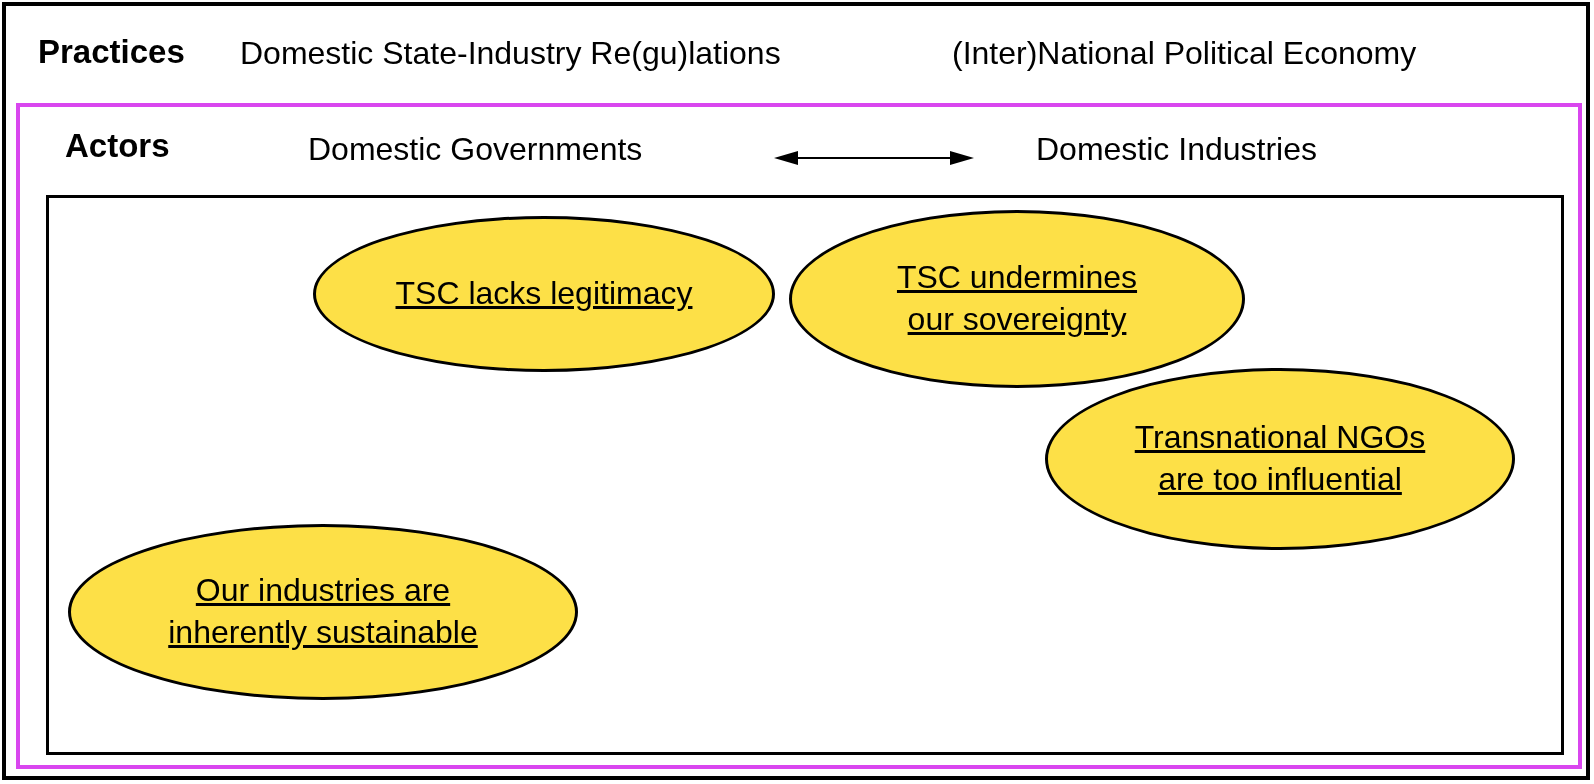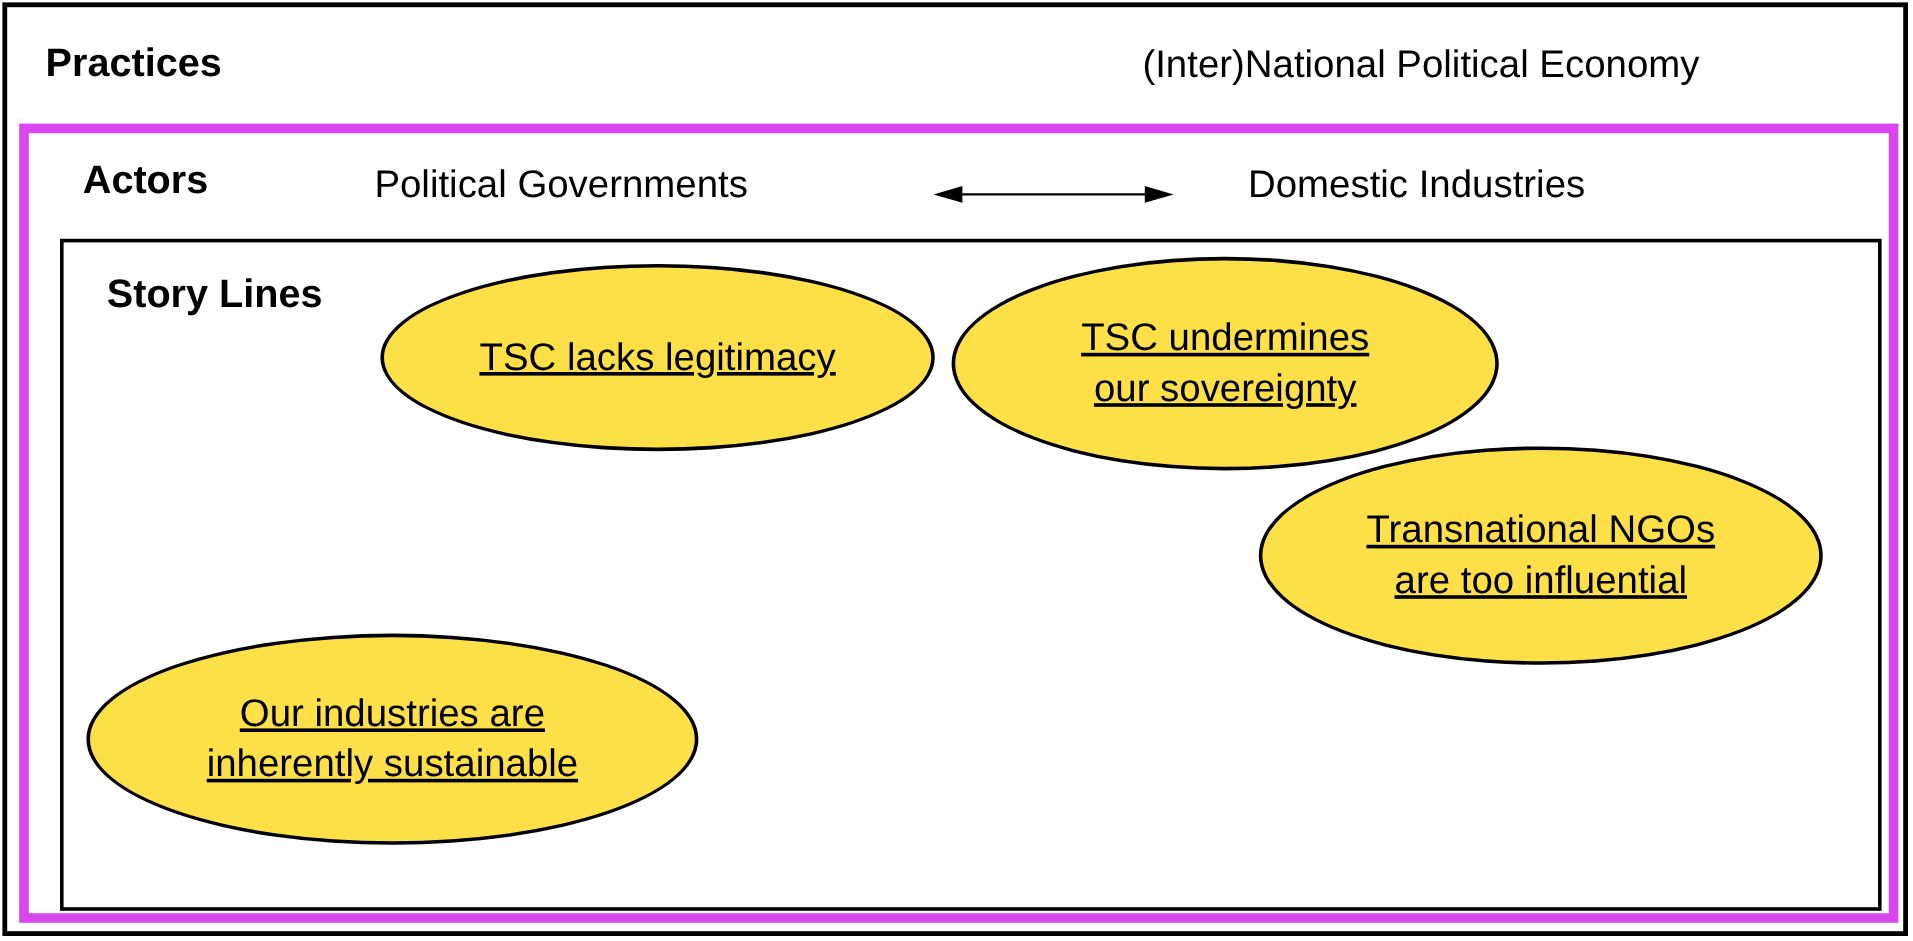--- a/index.html
+++ b/index.html
@@ -19,21 +19,21 @@
     padding-left: 24px;
   }
   #outer-box {
     left: 2px; top: 2px;
     width: 1588px; height: 778px;
     border: 4px solid #000000;
   }
   #middle-box {
     left: 10px; top: 97px;
     width: 1566px; height: 666px;
-    border: 8px solid #d946ef;
+    border: 4px solid #d946ef;
   }
   #inner-box {
     left: 26px; top: 88px;
     width: 1518px; height: 560px;
     border: 3px solid #000000;
   }
   .layer-label {
     position: absolute;
     font-weight: 700;
     font-size: 33px;
@@ -64,42 +64,42 @@
     text-decoration: underline;
   }
 </style>
 </head>
 <body>
 
 <div class="box" id="outer-box">
 
   <div class="layer-label" style="left:32px; top:27px;">Practices</div>
 
+  <div class="row-text" style="left:234px; top:29px;">Domestic State-Industry Re(gu)lations</div>
 
   <div class="row-text" style="left:946px; top:29px;">(Inter)National Political Economy</div>
 
   <div class="box" id="middle-box">
 
     <div class="layer-label" style="left:45px; top:20px;">Actors</div>
 
-    <div class="row-text" style="left:288px; top:24px;">Political Governments</div>
+    <div class="row-text" style="left:288px; top:24px;">Domestic Governments</div>
 
     <div class="arrow-wrap" style="left:752px; top:40px;">
       <svg width="204" height="22" viewBox="0 0 204 22" xmlns="http://www.w3.org/2000/svg">
         <line x1="16" y1="11" x2="188" y2="11" stroke="#000000" stroke-width="2"></line>
         <polygon points="2,11 26,4 26,18" fill="#000000"></polygon>
         <polygon points="202,11 178,4 178,18" fill="#000000"></polygon>
       </svg>
     </div>
 
     <div class="row-text" style="left:1016px; top:24px;">Domestic Industries</div>
 
     <div class="box" id="inner-box">
 
-      <div class="layer-label" style="left:36px; top:24px;">Story Lines</div>
 
       <div class="ellipse" style="left:264px; top:18px; width:462px; height:156px;">TSC lacks legitimacy</div>
 
       <div class="ellipse" style="left:740px; top:12px; width:456px; height:178px;">TSC undermines
 our sovereignty</div>
 
 
       <div class="ellipse" style="left:996px; top:170px; width:470px; height:182px;">Transnational NGOs
 are too influential</div>
 

